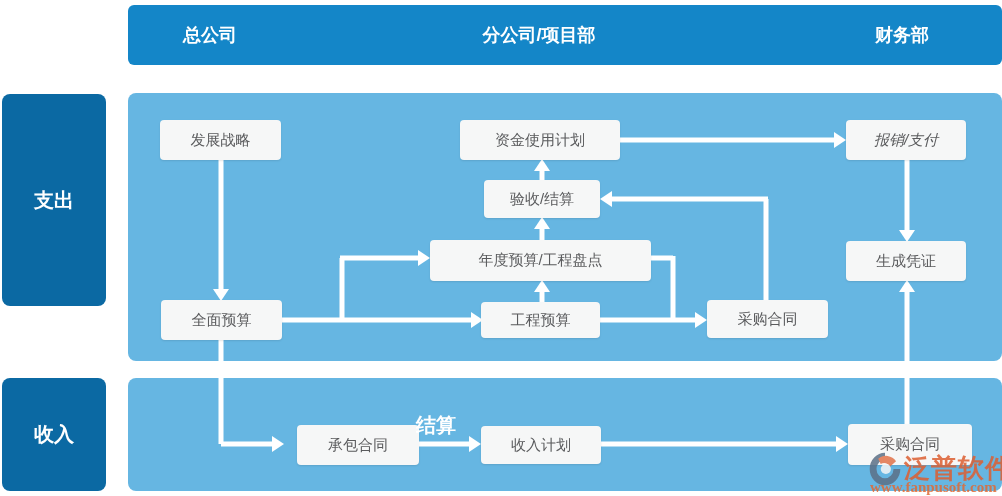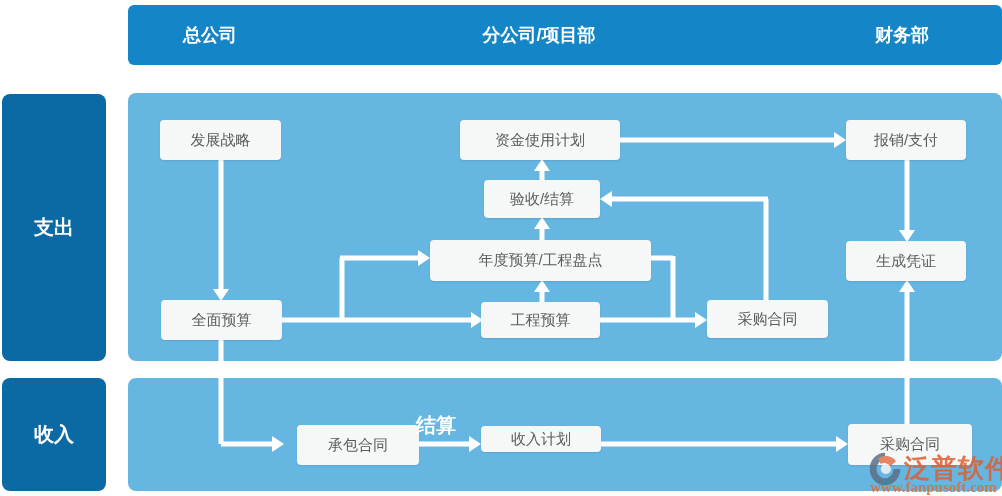--- a/index.html
+++ b/index.html
@@ -23,21 +23,21 @@
   }
   .header-label{
     position:absolute;top:50%;transform:translate(-50%,-50%);
     color:#ffffff;font-weight:bold;font-size:18px;white-space:nowrap;
   }
   .lane{
     position:absolute;left:2px;width:104px;background:var(--lane-blue);border-radius:8px;
     display:flex;align-items:center;justify-content:center;
     color:#ffffff;font-weight:bold;font-size:20px;
   }
-  .lane.expense{top:94px;height:267px;}
+  .lane.expense{top:94px;height:212px;}
   .lane.income{top:378px;height:113px;}
   .panel{
     position:absolute;left:128px;width:874px;background:var(--panel-blue);border-radius:8px;
   }
   .panel.expense{top:93px;height:268px;}
   .panel.income{top:378px;height:113px;}
   .flow-svg{
     position:absolute;left:0;top:0;width:1002px;height:496px;
     pointer-events:none;z-index:2;
   }
@@ -116,29 +116,29 @@
       <polygon points="899,230 915,230 907,242"></polygon>
       <polygon points="272,436 272,452 284,444"></polygon>
       <polygon points="469,436 469,452 481,444"></polygon>
       <polygon points="836,436 836,452 848,444"></polygon>
       <polygon points="899,292 915,292 907,280"></polygon>
     </g>
   </svg>
 
   <div class="node" style="left:160px;top:120px;width:121px;height:40px;">发展战略</div>
   <div class="node" style="left:460px;top:120px;width:160px;height:40px;">资金使用计划</div>
-  <div class="node" style="left:846px;top:120px;width:120px;height:40px;">报销/支付</div>
+  <div class="node" style="left:846px;top:120px;width:120px;height:40px;font-style:italic;">报销/支付</div>
   <div class="node" style="left:484px;top:180px;width:116px;height:38px;">验收/结算</div>
   <div class="node" style="left:430px;top:240px;width:221px;height:41px;">年度预算/工程盘点</div>
   <div class="node" style="left:846px;top:241px;width:120px;height:40px;">生成凭证</div>
   <div class="node" style="left:161px;top:300px;width:121px;height:40px;">全面预算</div>
   <div class="node" style="left:481px;top:302px;width:119px;height:36px;">工程预算</div>
   <div class="node" style="left:707px;top:300px;width:121px;height:38px;">采购合同</div>
   <div class="node" style="left:297px;top:425px;width:122px;height:40px;">承包合同</div>
-  <div class="node" style="left:481px;top:426px;width:120px;height:26px;">收入计划</div>
+  <div class="node" style="left:481px;top:426px;width:120px;height:38px;">收入计划</div>
   <div class="node" style="left:848px;top:424px;width:124px;height:41px;">采购合同</div>
 
   <div class="edge-label" style="left:404px;top:412px;width:64px;">结算</div>
 
   <div class="watermark">
     <svg class="wm-icon" viewBox="0 0 40 44">
       <path d="M20,3 A18,19 0 1,0 38,22 L30,22 A10,11 0 1,1 20,11 Z" fill="#5c7087"></path>
       <path d="M12,10 A14,14 0 0,1 33,13 L26,19 A8,8 0 0,0 15,16 Z" fill="#e2734a"></path>
       <circle cx="21" cy="22" r="6" fill="#f5f5f5"></circle>
     </svg>

